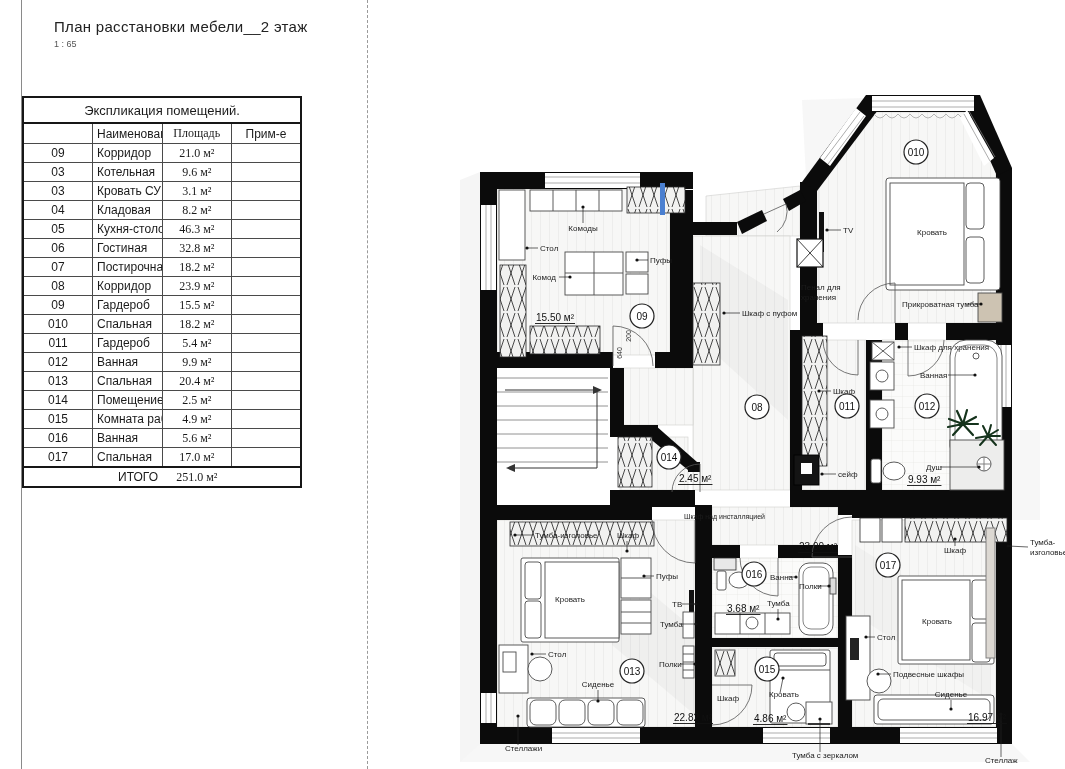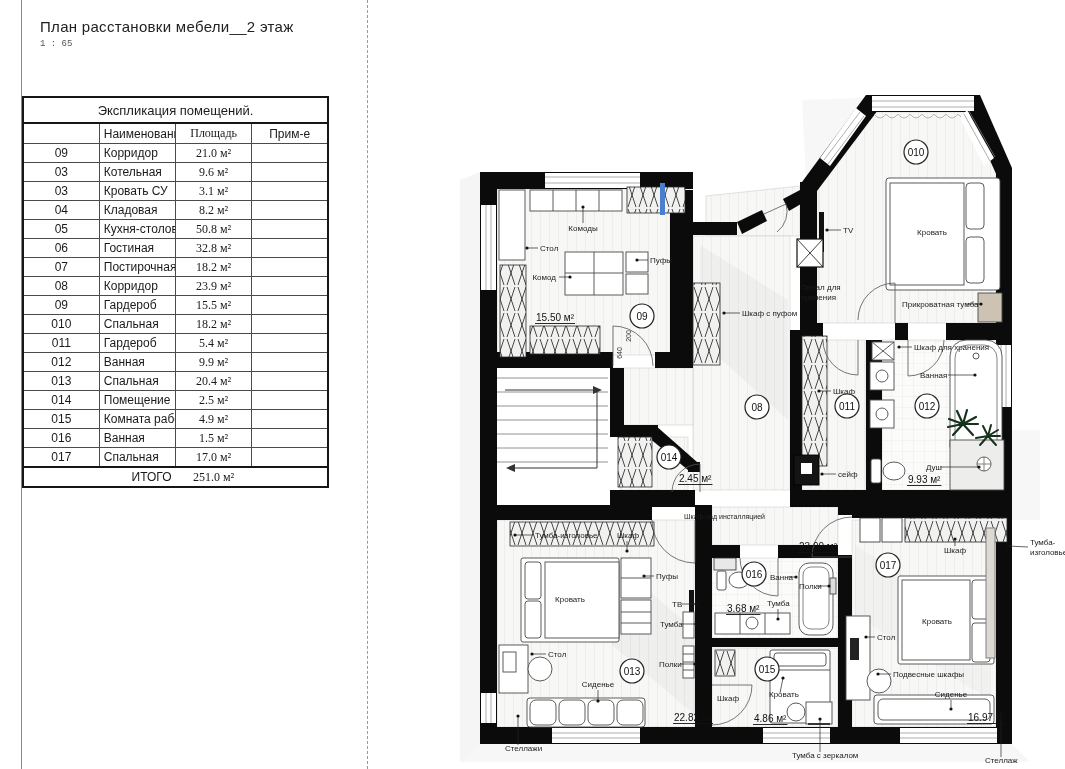--- a/index.html
+++ b/index.html
@@ -1,23 +1,23 @@
 <!DOCTYPE html>
 <html><head>
 <meta charset="utf-8">
 <style>
   html,body{margin:0;padding:0;background:#fff;}
   .sheet{position:relative;width:1065px;height:769px;background:#ffffff;overflow:hidden;
          font-family:"Liberation Sans",sans-serif;color:#1a1a1a;}
   .vline-solid{position:absolute;left:21px;top:0;height:769px;width:0;border-left:1px solid #8a8a8a;}
   .vline-dashed{position:absolute;left:367px;top:0;height:769px;width:0;border-left:1px dashed #9a9a9a;}
-  .title-block{position:absolute;left:40px;top:18px;}
+  .title-block{position:absolute;left:54px;top:18px;}
   .page-title{font-size:15px;letter-spacing:.3px;color:#222;}
-  .page-scale{font-size:9px;color:#555;margin-top:4px;font-family:Liberation Mono, monospace;}
-  table.explication{position:absolute;left:22px;top:96px;width:307px;border-collapse:collapse;
+  .page-scale{font-size:9px;color:#555;margin-top:4px;}
+  table.explication{position:absolute;left:22px;top:96px;width:280px;border-collapse:collapse;
          border:2px solid #161616;font-size:12px;table-layout:fixed;}
   table.explication th,table.explication td{border:1px solid #4a4a4a;padding:0 4px;height:18px;
          font-weight:normal;overflow:hidden;white-space:nowrap;}
   table.explication .t-title th{font-size:13px;text-align:center;height:24px;border-bottom:2px solid #161616;}
   table.explication .hdr th{text-align:center;height:19px;}
   .c-num{width:33px;text-align:center;}
   .c-name{width:126px;text-align:left;}
   .c-area{width:80px;text-align:center;font-family:Liberation Serif, serif;}
   .c-note{width:60px;}
   tfoot td{border-top:2px solid #161616 !important;}
@@ -75,21 +75,21 @@
         </tr>
         <tr>
           <td class="c-num">04</td>
           <td class="c-name">Кладовая</td>
           <td class="c-area">8.2 м²</td>
           <td class="c-note"></td>
         </tr>
         <tr>
           <td class="c-num">05</td>
           <td class="c-name">Кухня-столовая</td>
-          <td class="c-area">50.8 м²</td>
+          <td class="c-area">46.3 м²</td>
           <td class="c-note"></td>
         </tr>
         <tr>
           <td class="c-num">06</td>
           <td class="c-name">Гостиная</td>
           <td class="c-area">32.8 м²</td>
           <td class="c-note"></td>
         </tr>
         <tr>
           <td class="c-num">07</td>
@@ -141,21 +141,21 @@
         </tr>
         <tr>
           <td class="c-num">015</td>
           <td class="c-name">Комната работника</td>
           <td class="c-area">4.9 м²</td>
           <td class="c-note"></td>
         </tr>
         <tr>
           <td class="c-num">016</td>
           <td class="c-name">Ванная</td>
-          <td class="c-area">1.5 м²</td>
+          <td class="c-area">5.6 м²</td>
           <td class="c-note"></td>
         </tr>
         <tr>
           <td class="c-num">017</td>
           <td class="c-name">Спальная</td>
           <td class="c-area">17.0 м²</td>
           <td class="c-note"></td>
         </tr>
       </tbody>
     <tfoot>

